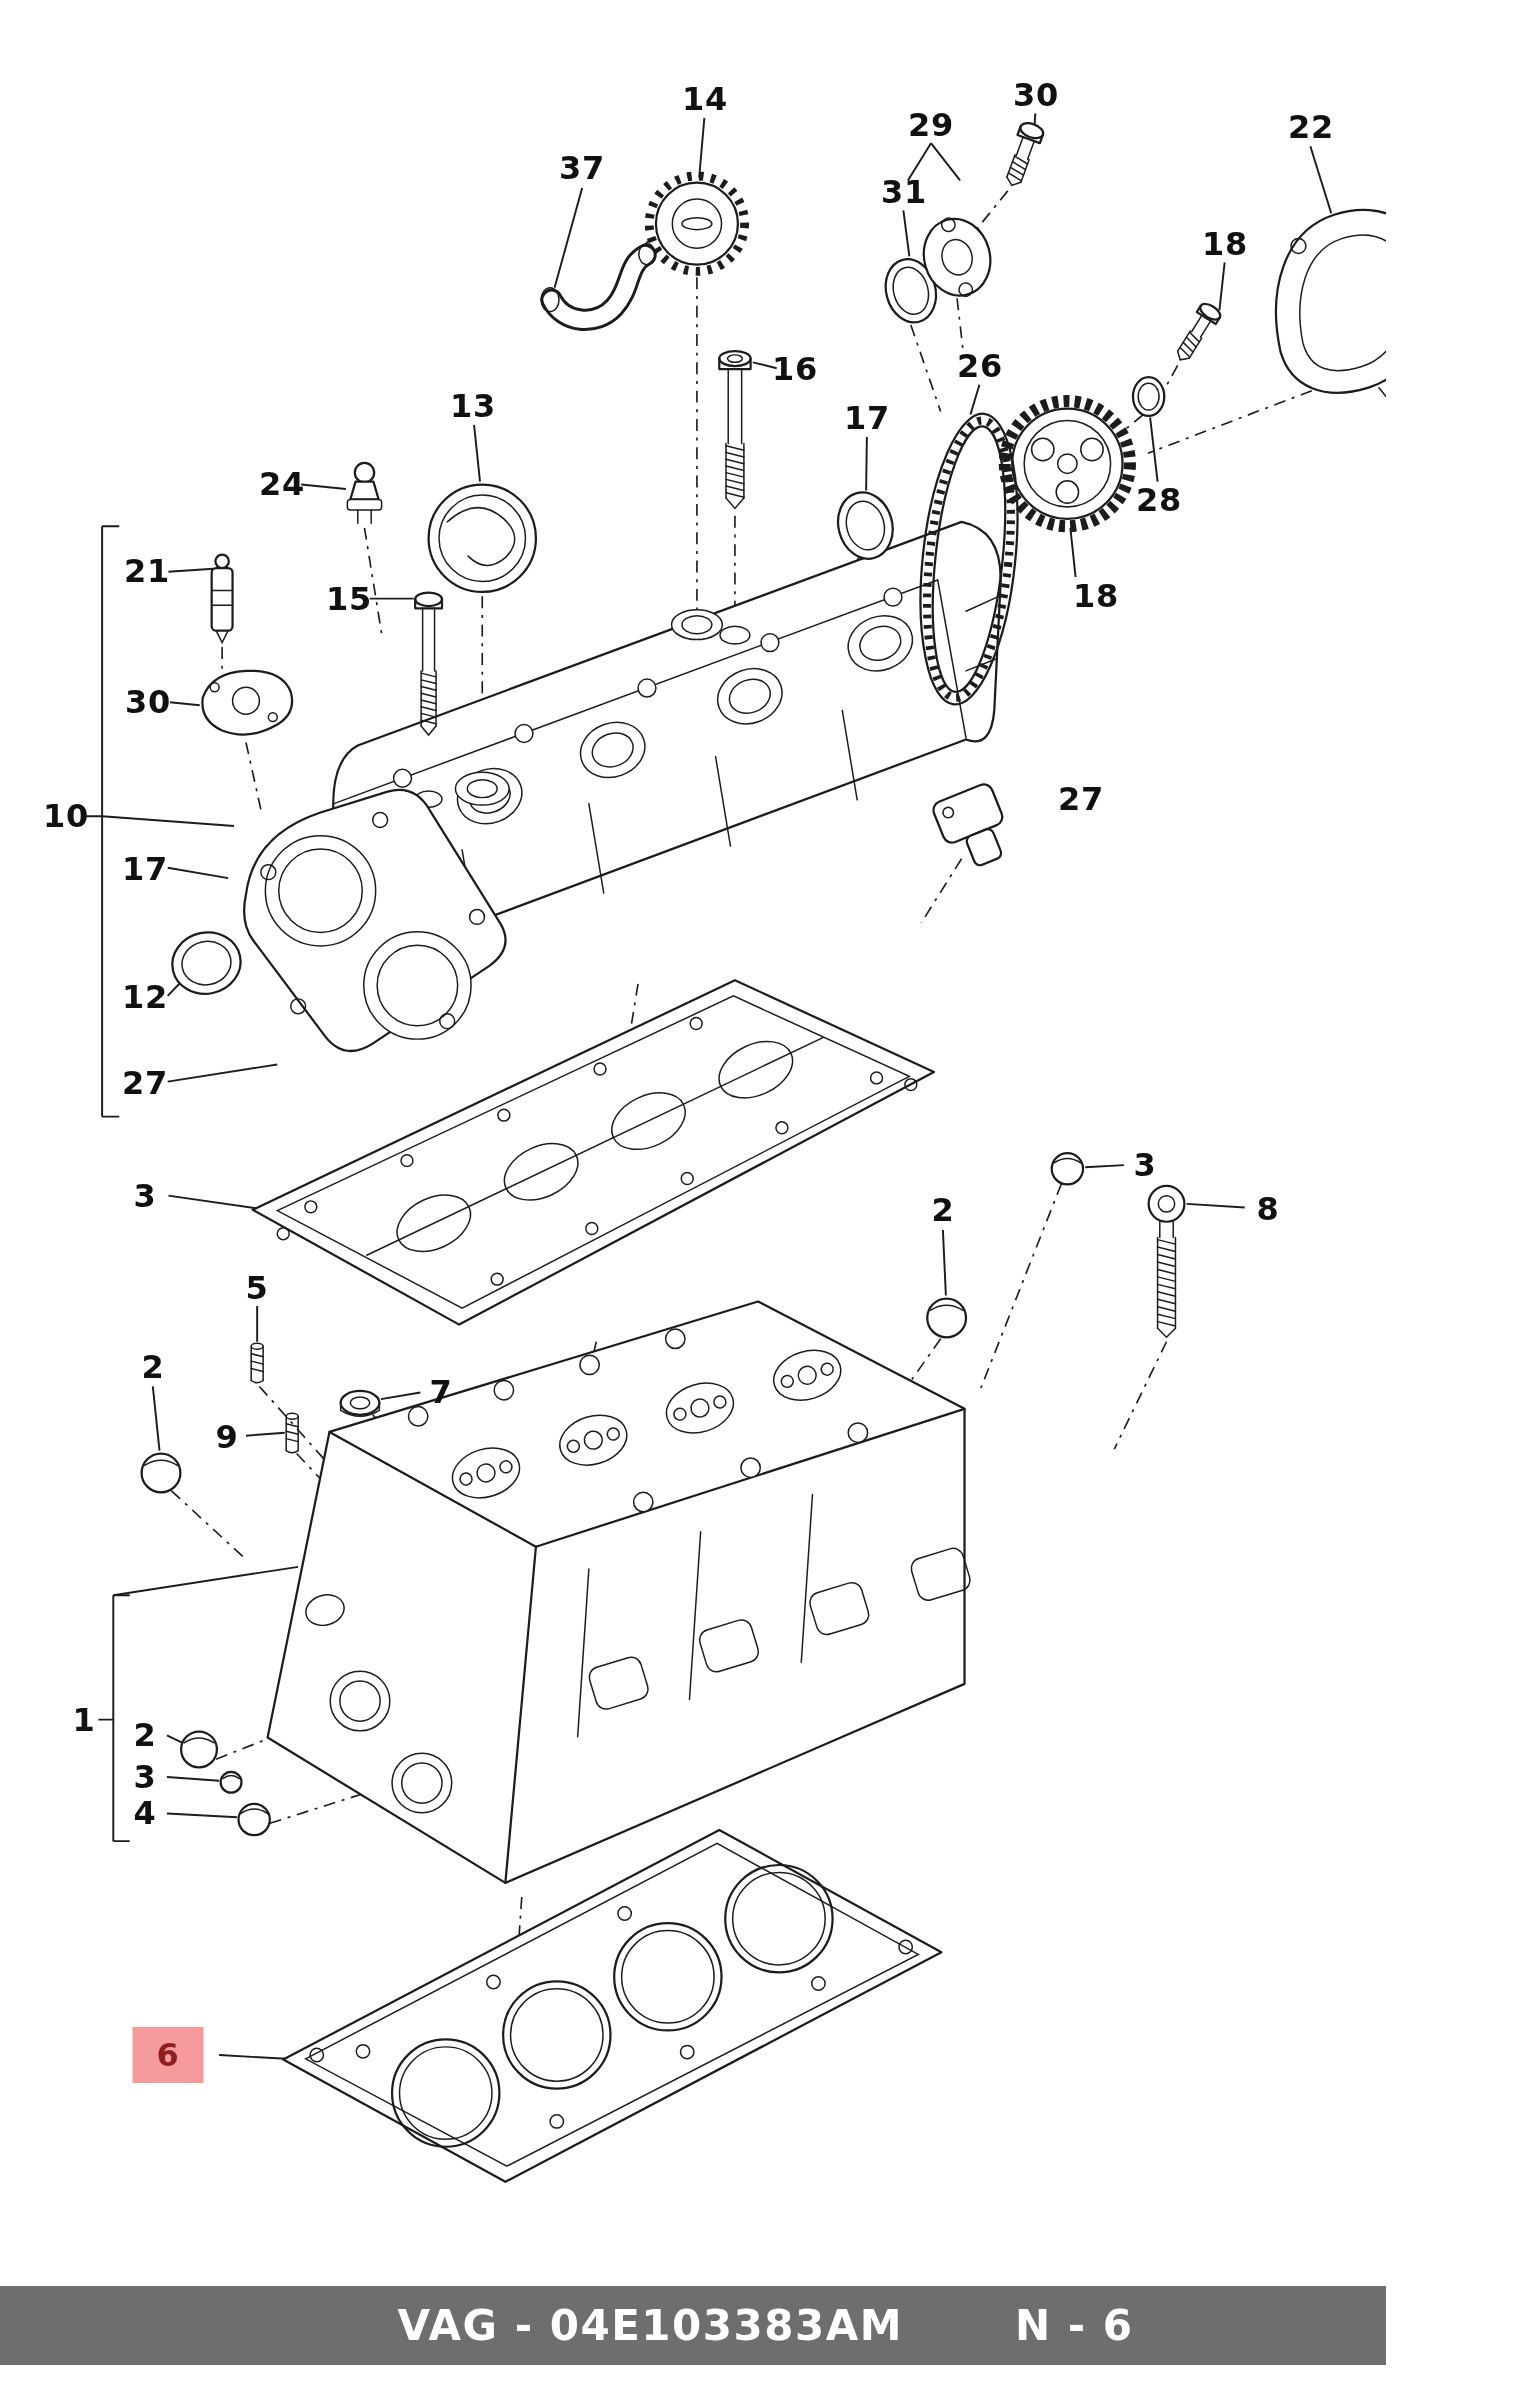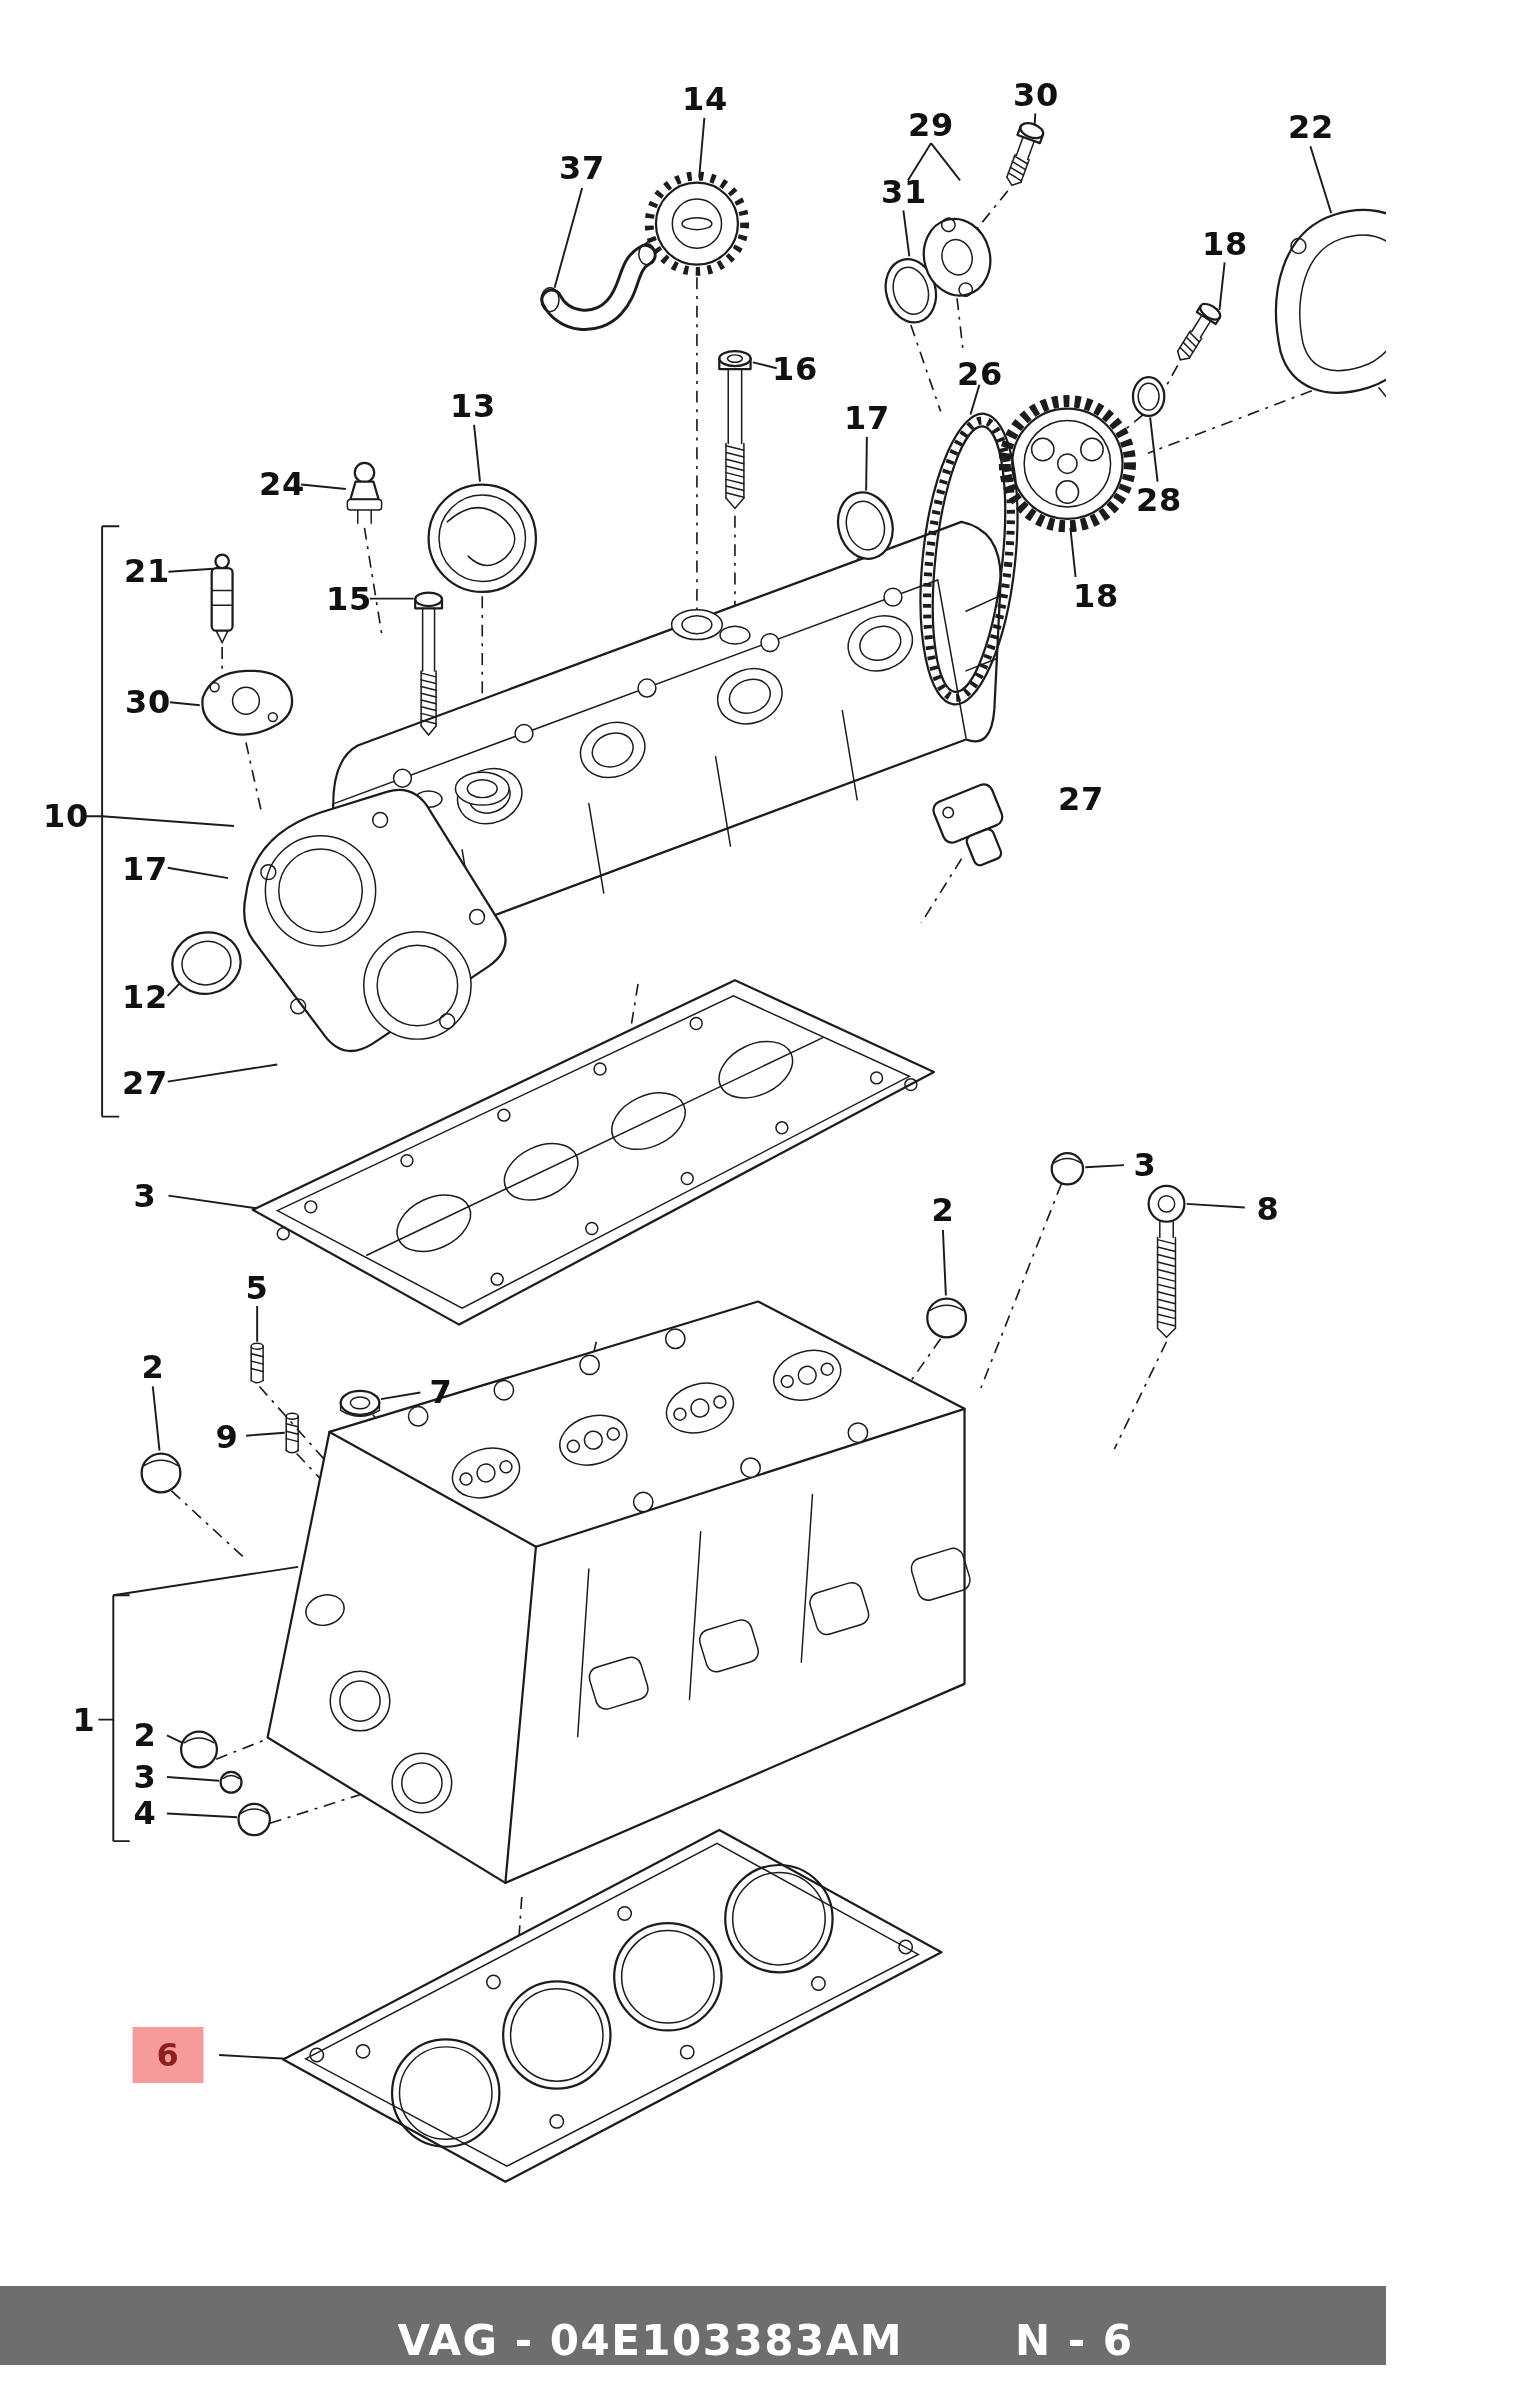--- a/index.html
+++ b/index.html
@@ -20,21 +20,21 @@
   .hoseO{fill:none;stroke:#1c1c1c;stroke-width:30px;stroke-linecap:round;}
   .hoseI{fill:none;stroke:#ffffff;stroke-width:22px;stroke-linecap:round;}
 
   
   .callout{position:absolute;transform:translate(-50%,-50%);font-size:32px;font-weight:bold;
            color:#111;line-height:1;z-index:5;white-space:nowrap;letter-spacing:0.7px;}
   .callout.hl{background:var(--hl-bg,#f59b9c);color:var(--hl-fg,#8e1f1f);padding:12px 24px;}
 
   
   .footer{position:absolute;left:0;top:2286px;width:1531px;height:79px;
-          background:var(--footer-bg,#6e6e6e);display:flex;align-items:flex-end;
+          background:var(--footer-bg,#6e6e6e);display:flex;align-items:center;
           justify-content:center;gap:112px;z-index:6;}
   .footer span{color:var(--footer-fg,#ffffff);font-size:42px;font-weight:bold;letter-spacing:1.5px;}
 </style>
 </head>
 <body>
 
 <div class="stage">
 
   <svg width="1531" height="2401" viewBox="0 0 2054 3221" xmlns="http://www.w3.org/2000/svg">
 
@@ -447,21 +447,21 @@
   <div class="callout" style="left:931px;top:125px">29</div>
   <div class="callout" style="left:904px;top:192px">31</div>
   <div class="callout" style="left:1036px;top:95px">30</div>
   <div class="callout" style="left:1311px;top:127px">22</div>
   <div class="callout" style="left:1473px;top:86px">30</div>
   <div class="callout" style="left:1225px;top:244px">18</div>
   <div class="callout" style="left:795px;top:369px">16</div>
   <div class="callout" style="left:473px;top:406px">13</div>
   <div class="callout" style="left:282px;top:484px">24</div>
   <div class="callout" style="left:867px;top:418px">17</div>
-  <div class="callout" style="left:980px;top:374px">26</div>
+  <div class="callout" style="left:980px;top:366px">26</div>
   <div class="callout" style="left:1159px;top:500px">28</div>
   <div class="callout" style="left:1096px;top:596px">18</div>
   <div class="callout" style="left:147px;top:571px">21</div>
   <div class="callout" style="left:349px;top:599px">15</div>
   <div class="callout" style="left:148px;top:702px">30</div>
   <div class="callout" style="left:66px;top:816px">10</div>
   <div class="callout" style="left:145px;top:869px">17</div>
   <div class="callout" style="left:1081px;top:799px">27</div>
   <div class="callout" style="left:145px;top:997px">12</div>
   <div class="callout" style="left:145px;top:1083px">27</div>

